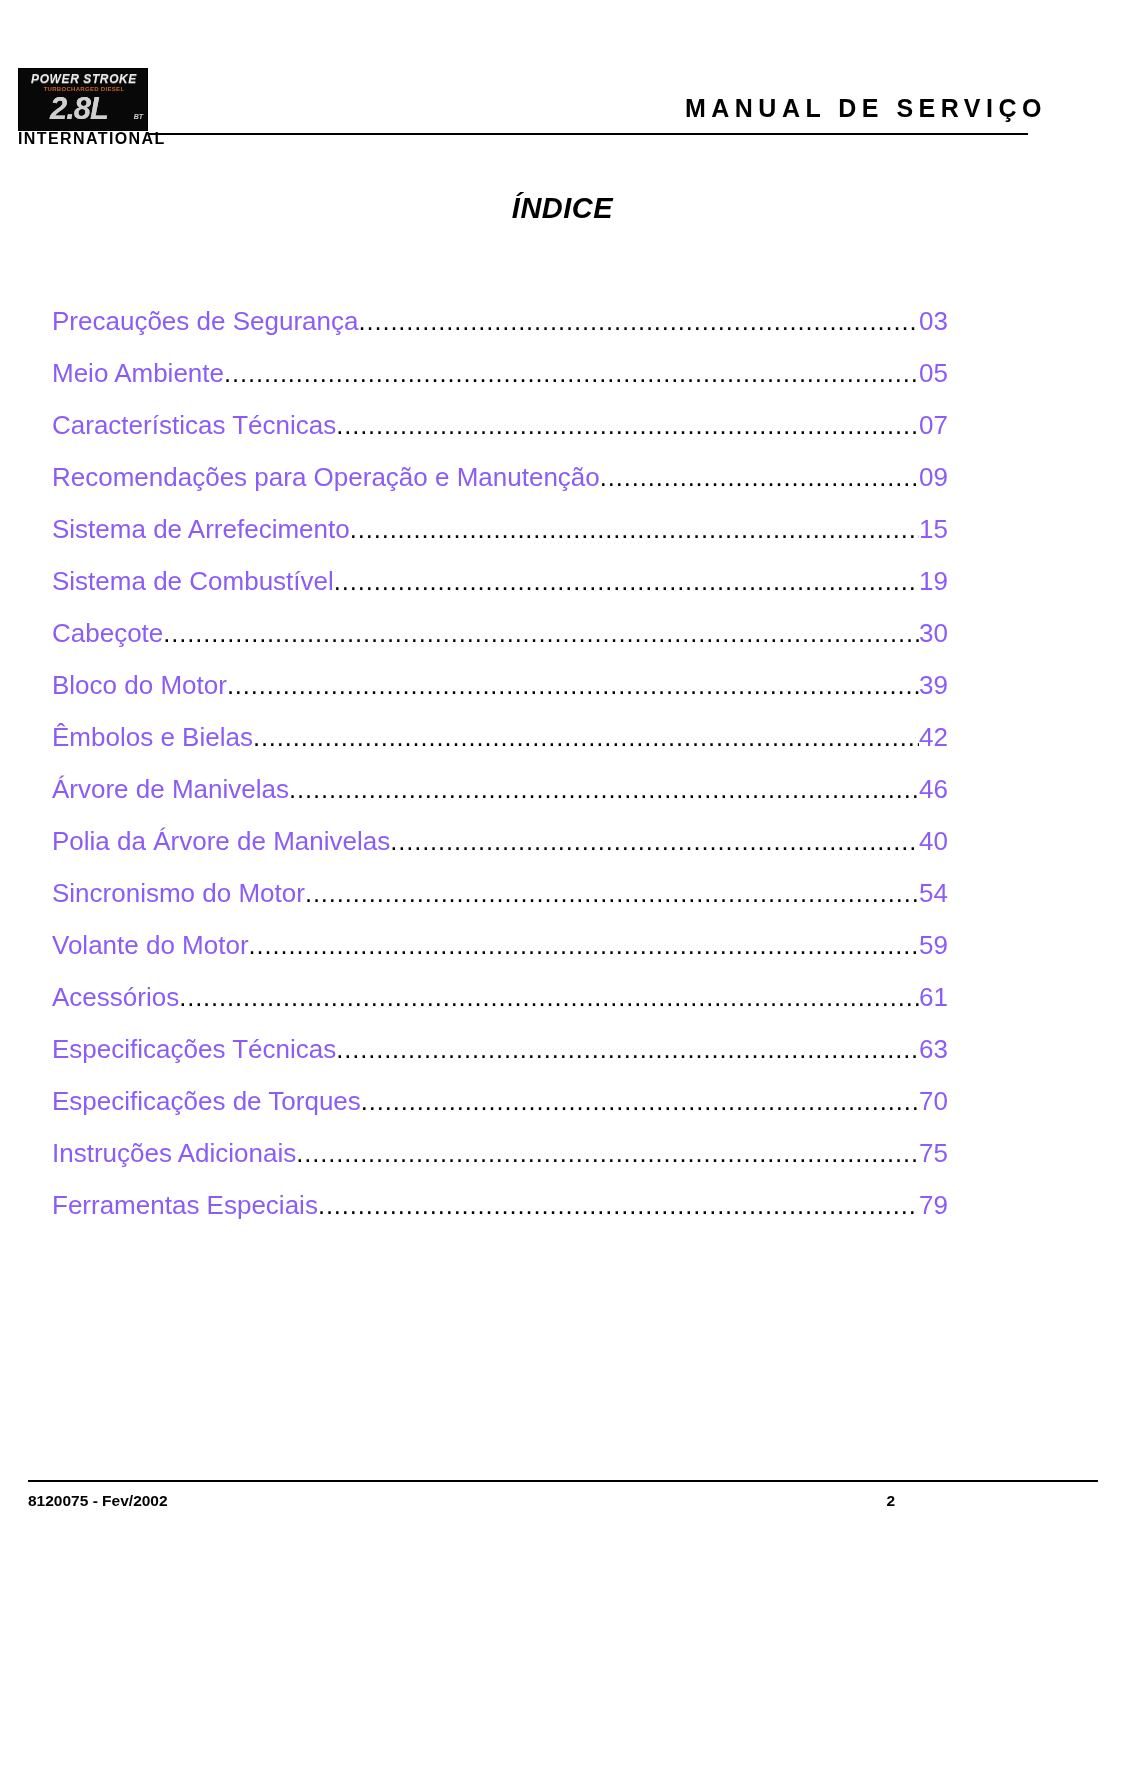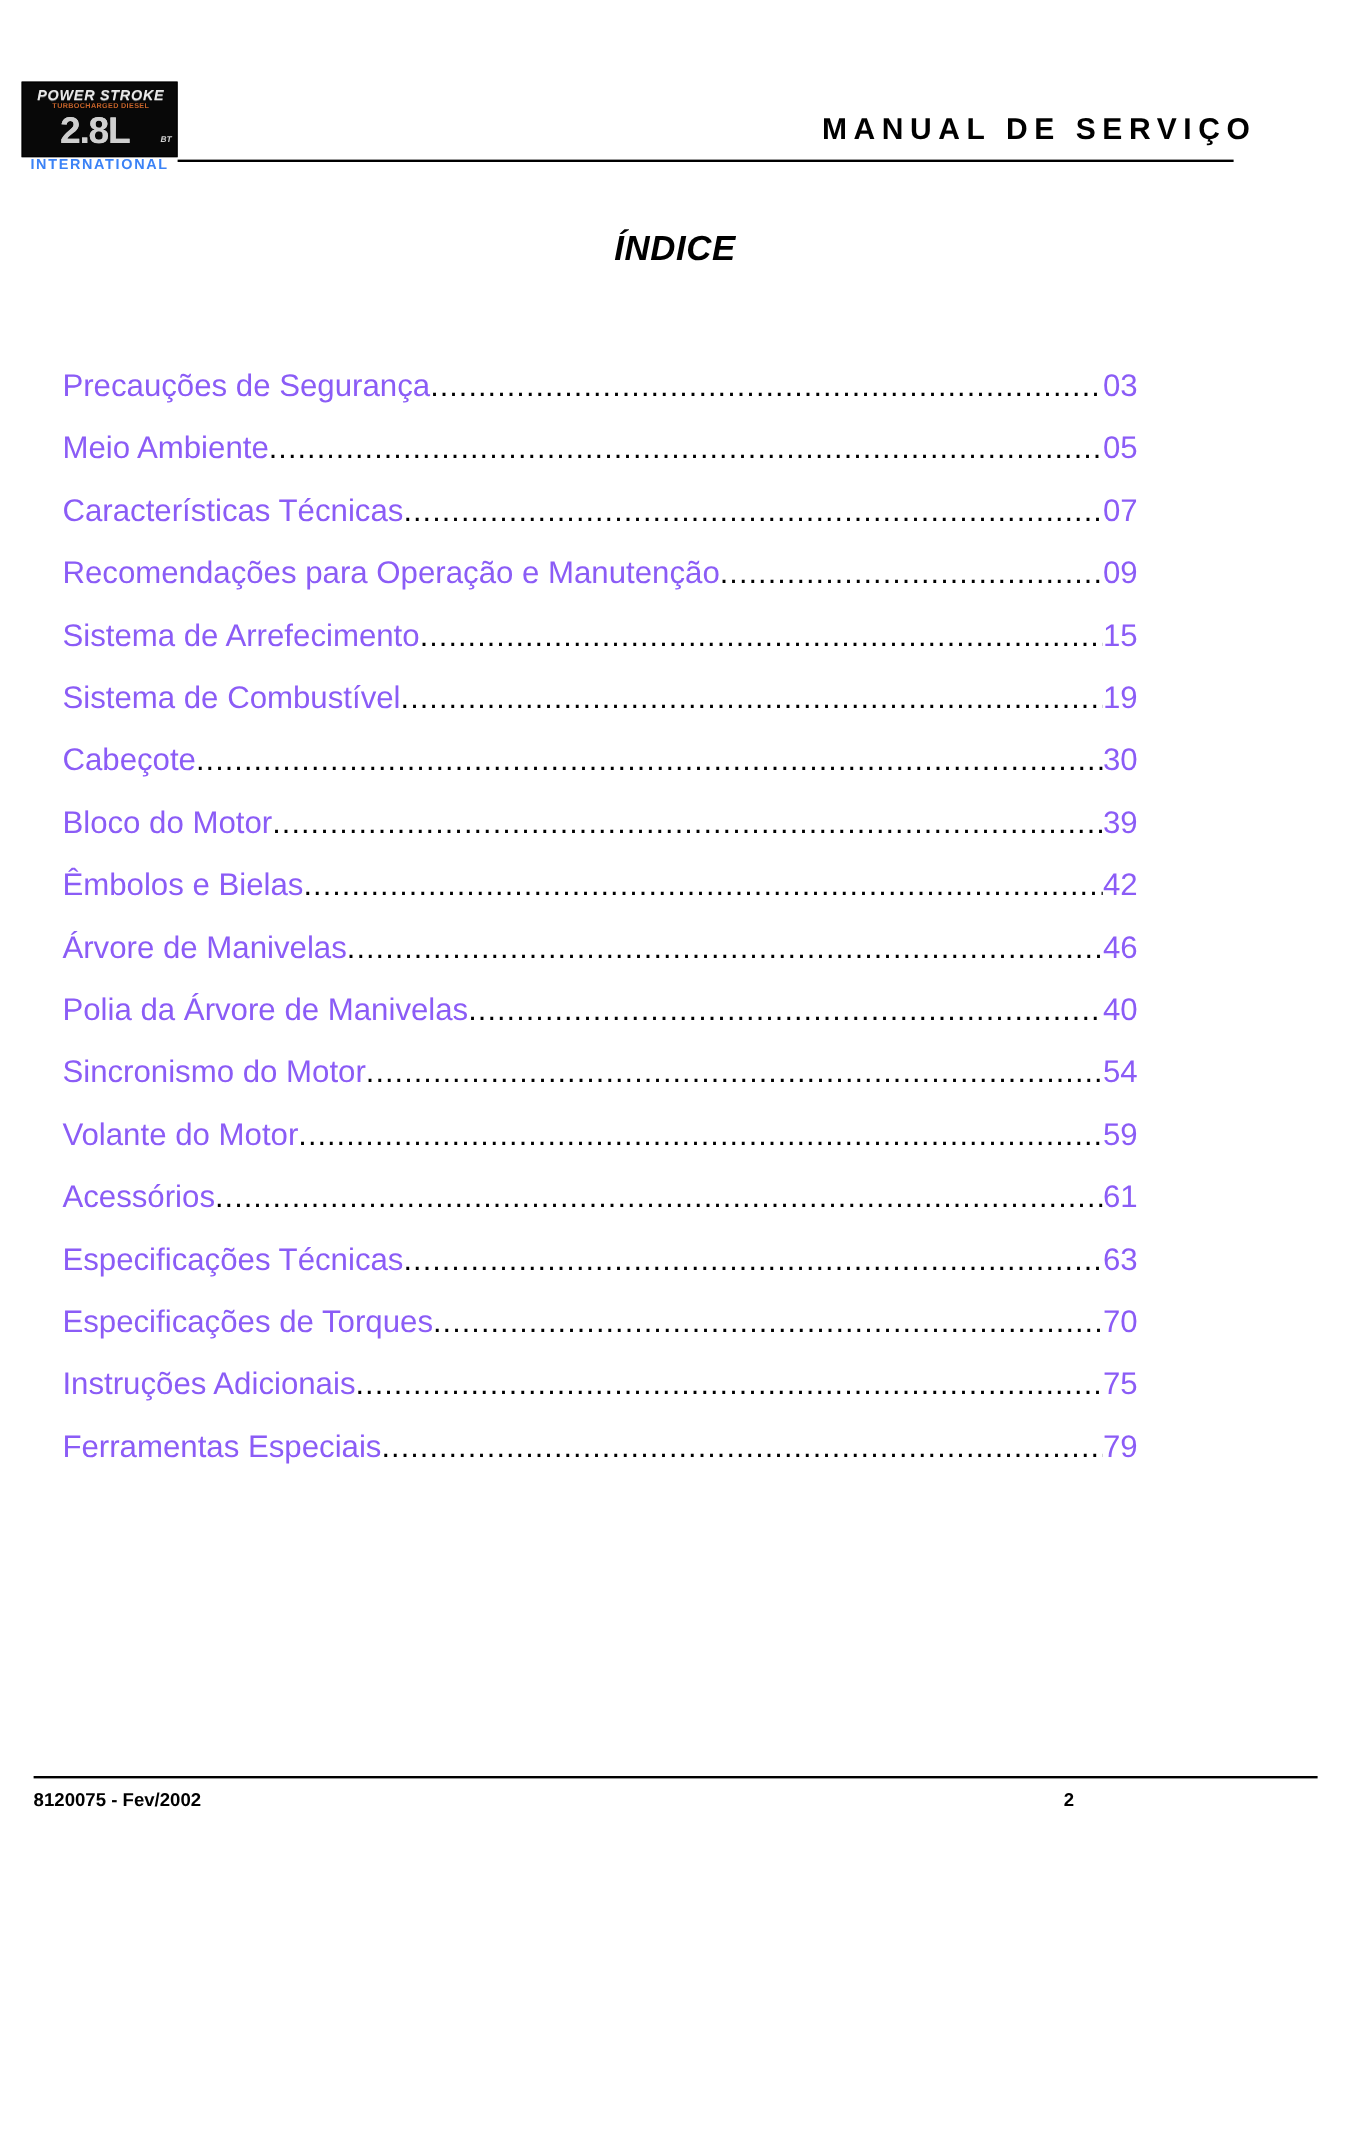--- a/index.html
+++ b/index.html
@@ -80,20 +80,21 @@
     overflow: hidden;
   }
   .logo-displacement {
     position: absolute;
     left: 4px;
     top: 23px;
     width: 112px;
     text-align: center;
     font-family: "Liberation Sans", sans-serif;
     font-weight: bold;
+    font-style: italic;
     font-size: 31px;
     line-height: 34px;
     letter-spacing: -1px;
     color: #d9d9d9;
     background: linear-gradient(180deg,#ffffff 0%,#b9b9b9 45%,#6e6e6e 55%,#e2e2e2 100%);
     -webkit-background-clip: text;
     background-clip: text;
     color: transparent;
     text-shadow: 0 0 0 #cfcfcf;
     white-space: nowrap;
@@ -109,23 +110,23 @@
     color: #d0d0d0;
   }
   .logo-international {
     position: absolute;
     left: 0;
     top: 62px;
     width: 130px;
     text-align: center;
     font-family: "Liberation Sans", sans-serif;
     font-weight: bold;
-    font-size: 12px;
+    font-size: 16px;
     letter-spacing: 1.4px;
-    color: #3b82f6;
+    color: #000000;
     white-space: nowrap;
   }
 
   .header-title {
     position: absolute;
     right: 78px;
     top: 34px;
     font-family: "Liberation Sans", sans-serif;
     font-weight: bold;
     font-size: 25px;

